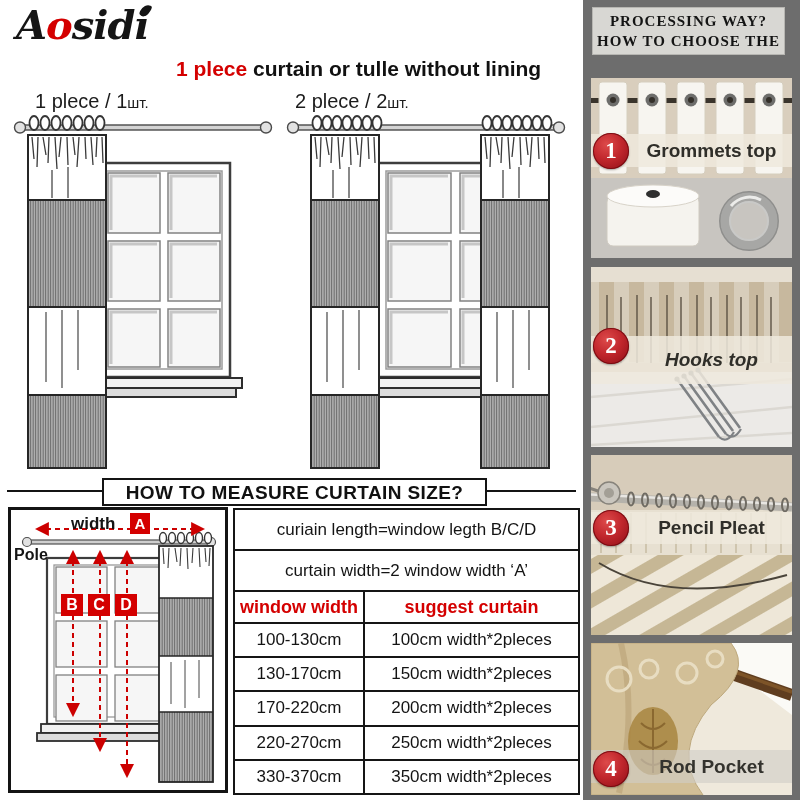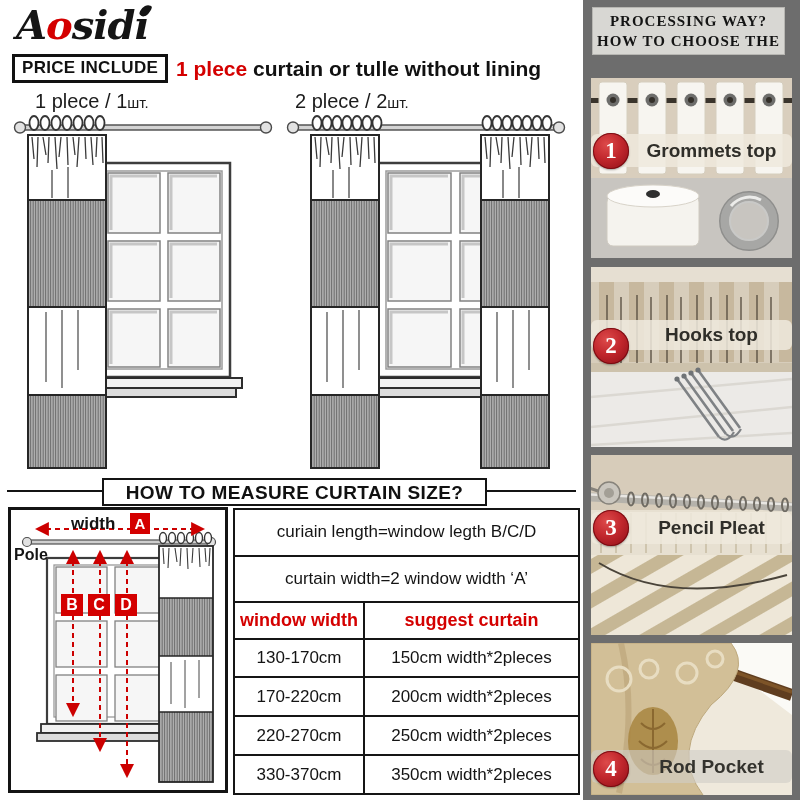--- a/index.html
+++ b/index.html
@@ -60,41 +60,40 @@
 
   
   .sidebar{position:absolute;left:583px;top:0;width:217px;height:800px;background:var(--sidebar-gray);}
   .side-head{position:absolute;left:9px;top:7px;width:193px;height:48px;background:#d8d7d3;border:1px solid #b7b6b2;display:flex;flex-direction:column;align-items:center;justify-content:center;text-align:center;font-family:"Liberation Serif",serif;font-weight:bold;font-size:15px;letter-spacing:1px;color:#141414;line-height:1.35;}
   .card{position:absolute;left:8px;width:201px;overflow:hidden;background:#cfc6b6;}
   .card svg{position:absolute;left:0;top:0;width:100%;height:100%;}
   .card-1{top:78px;height:180px;}
   .card-2{top:267px;height:180px;}
   .card-3{top:455px;height:180px;}
   .card-4{top:643px;height:152px;}
-  .strip{position:absolute;left:0;right:0;background:rgba(238,233,221,.85);display:flex;align-items:center;justify-content:center;padding-left:40px;font-size:19px;font-weight:bold;color:#2f2e29;border-radius:6px;}
+  .strip{position:absolute;left:0;right:0;background:rgba(238,233,221,.85);display:flex;align-items:center;justify-content:center;padding-left:40px;font-size:19px;font-weight:bold;color:#2f2e29;}
   .card-1 .strip{top:56px;height:33px;}
-  .card-2 .strip{top:53px;height:30px;}
+  .card-2 .strip{top:69px;height:48px;font-style:italic;}
   .card-3 .strip{top:57px;height:32px;}
   .card-4 .strip{bottom:12px;height:33px;background:rgba(208,205,198,.62);color:#34332e;}
   .badge{position:absolute;left:2px;width:36px;height:36px;border-radius:50%;background:radial-gradient(circle at 38% 32%,#dd4a4a 0%,#c1272d 45%,#8d0d16 100%);box-shadow:inset 0 0 0 1px rgba(110,8,14,.85),0 1px 2px rgba(0,0,0,.35);color:#fff;font-family:"Liberation Serif",serif;font-weight:bold;font-size:23px;display:flex;align-items:center;justify-content:center;z-index:2;}
   .card-1 .badge{top:55px;}
   .card-2 .badge{top:61px;}
   .card-3 .badge{top:55px;}
   .card-4 .badge{top:108px;}
 </style>
 </head>
 <body>
 
 <div class="page">
 
   <main class="content">
 
     <div class="logo"><span><span>A</span><span class="logo-o">o</span><span>sidi</span></span><span class="logo-leaf"></span></div>
 
-    <div class="price-box">PRICE INCLUDE</div>
 
     <div class="headline"><span class="red">1 plece</span><span> curtain or tulle without lining</span></div>
 
     <div class="diag-label diag-label-1"><span>1 plece / 1</span><span class="unit">шт.</span></div>
     <div class="diag-label diag-label-2"><span>2 plece / 2</span><span class="unit">шт.</span></div>
 
     <svg id="svg-diagram-1" class="diag-svg" width="270" height="360" viewBox="0 0 270 360">
       <defs>
         <pattern id="h1" width="5" height="5" patternUnits="userSpaceOnUse">
           <rect width="5" height="5" fill="#aeaeae"></rect>
@@ -290,20 +289,24 @@
           <tr class="rule">
             <td colspan="2">curiain length=window legth B/C/D</td>
           </tr>
       <tr class="rule">
             <td colspan="2">curtain width=2 window width ‘A’</td>
           </tr>
       <tr class="head">
         <th>window width</th>
         <th>suggest curtain</th>
       </tr>
+      <tr class="data">
+            <td>100-130cm</td>
+            <td>100cm width*2pleces</td>
+          </tr>
       <tr class="data">
             <td>130-170cm</td>
             <td>150cm width*2pleces</td>
           </tr>
       <tr class="data">
             <td>170-220cm</td>
             <td>200cm width*2pleces</td>
           </tr>
       <tr class="data">
             <td>220-270cm</td>

